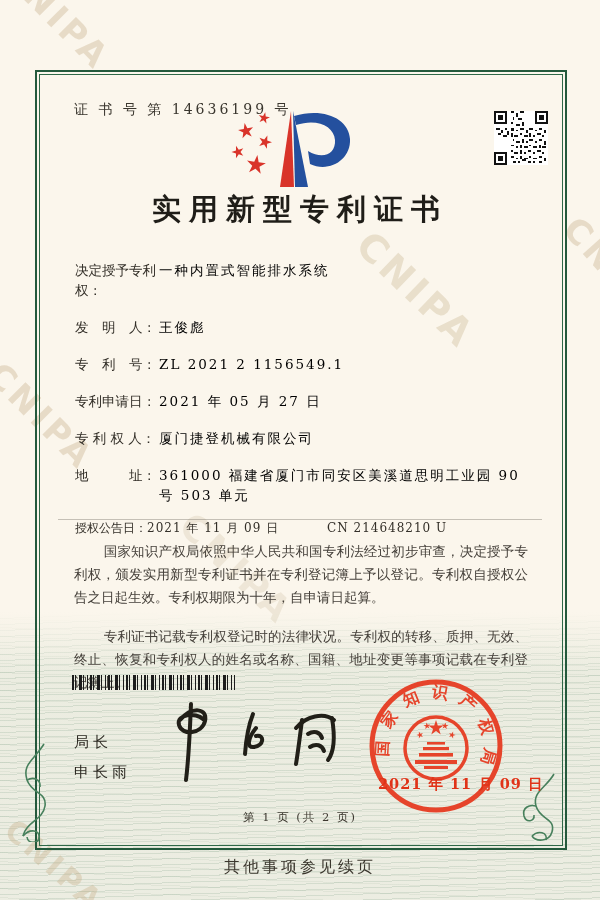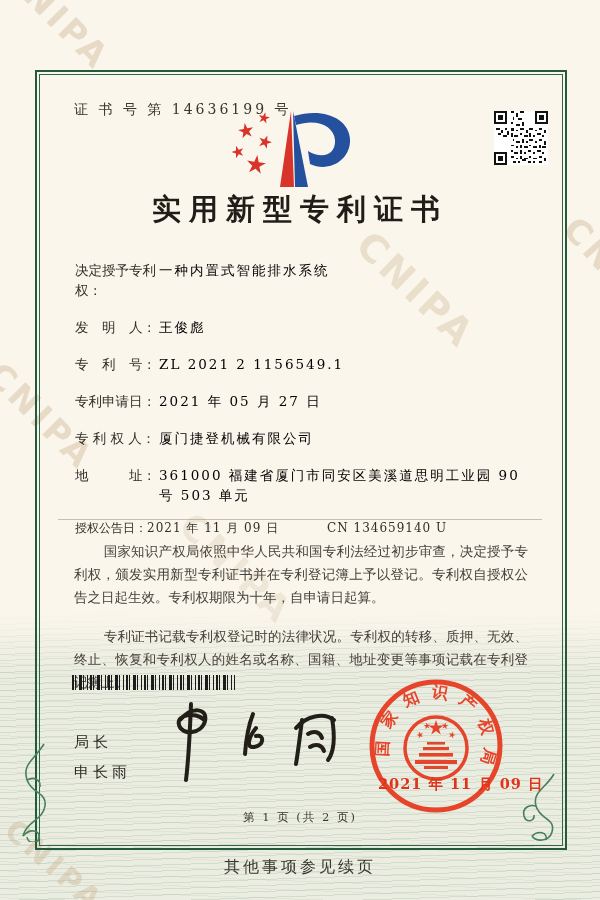--- a/index.html
+++ b/index.html
@@ -171,21 +171,21 @@
       <div class="frow" style="margin-bottom:13px;">
         <span class="flabel">地　　　址：</span>
         <span class="fvalue">361000 福建省厦门市同安区美溪道思明工业园 90 号 503 单元</span>
       </div>
       <div class="grant">
         <span class="pair first">
           <span>授权公告日：</span>
           <span style="letter-spacing:1px;">2021 年 11 月 09 日</span>
         </span>
         <span class="pair">
-          <span style="letter-spacing:1px;">CN 134659140 U</span>
+          <span style="letter-spacing:1px;">CN 214648210 U</span>
         </span>
       </div>
     </div>
 
     <div class="rule"></div>
 
     <div class="paras">
       <p>国家知识产权局依照中华人民共和国专利法经过初步审查，决定授予专利权，颁发实用新型专利证书并在专利登记簿上予以登记。专利权自授权公告之日起生效。专利权期限为十年，自申请日起算。</p>
       <p>专利证书记载专利权登记时的法律状况。专利权的转移、质押、无效、终止、恢复和专利权人的姓名或名称、国籍、地址变更等事项记载在专利登记簿上。</p>
     </div>

